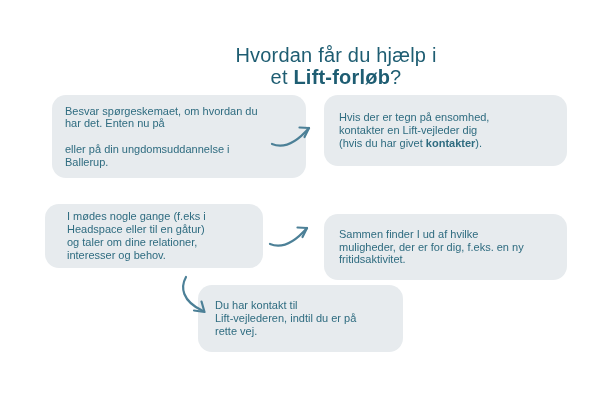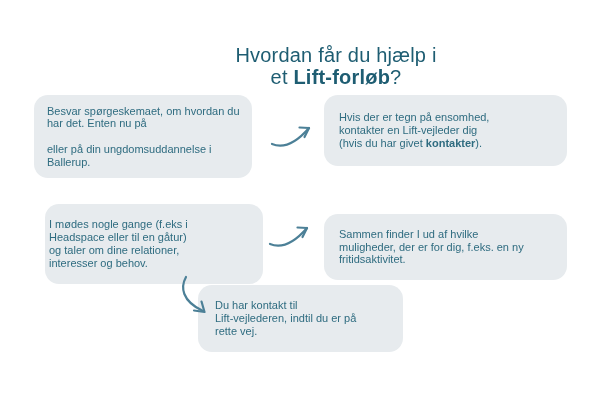--- a/index.html
+++ b/index.html
@@ -27,23 +27,23 @@
   .box{
     position:absolute;background:var(--box-background);
     border-radius:14px;display:flex;align-items:center;
     box-sizing:border-box;
   }
   .box-text{
     margin:0;color:var(--body-text);
     font-size:11px;line-height:12.8px;
     white-space:pre-line;text-align:left;
   }
-  .b1{left:34px;top:95px;width:218px;height:83px;padding-left:13px;padding-right:8px;}
+  .b1{left:52px;top:95px;width:254px;height:83px;padding-left:13px;padding-right:8px;}
   .b2{left:324px;top:95px;width:243px;height:71px;padding-left:15px;padding-right:6px;}
-  .b3{left:45px;top:204px;width:218px;height:80px;padding-left:4px;padding-right:8px;}
+  .b3{left:45px;top:204px;width:218px;height:64px;padding-left:22px;padding-right:8px;}
   .b4{left:324px;top:214px;width:243px;height:66px;padding-left:15px;padding-right:6px;}
   .b5{left:198px;top:285px;width:205px;height:67px;padding-left:17px;padding-right:0;}
   .it{font-style:italic;}
   .bd{font-weight:700;}
   .arrow{position:absolute;}
   .a1{left:268px;top:118px;}
   .a2{left:266px;top:218px;}
   .a3{left:178px;top:274px;}
   .arrow path{stroke:var(--arrow);stroke-width:2.2;fill:none;stroke-linecap:round;stroke-linejoin:round;}
 </style>

